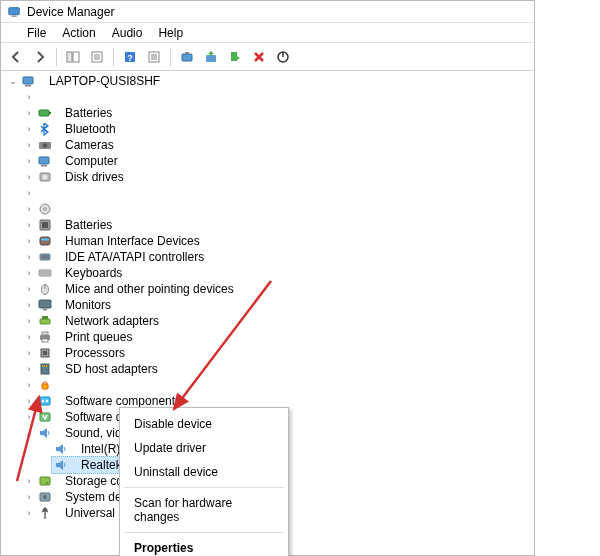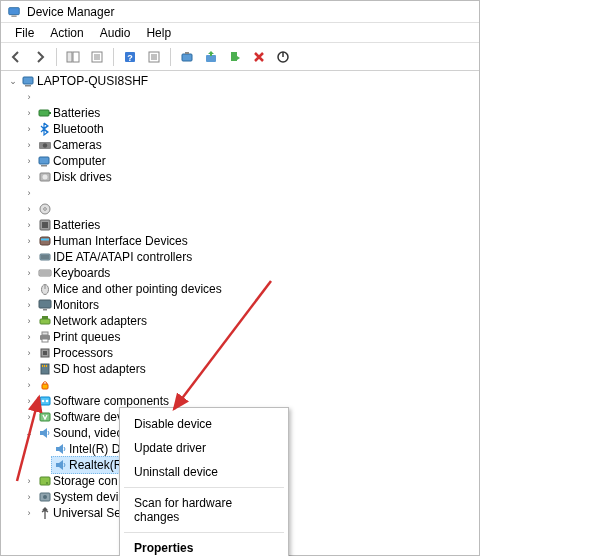--- a/index.html
+++ b/index.html
@@ -9,41 +9,41 @@
     font-size: 12px;
     color: #000;
     background: #fff;
     width: 600px;
     height: 556px;
     overflow: hidden;
     position: relative;
   }
   .window {
     border: 1px solid #bbb;
-    width: 480px;
+    width: 535px;
     height: 556px;
     background: #fff;
     position: relative;
   }
   .titlebar {
     height: 22px;
     border-bottom: 1px solid #e0e0e0;
     display: flex;
     align-items: center;
     padding-left: 6px;
     gap: 6px;
     background: #fff;
   }
   .titlebar .appicon svg { display: block; }
   .title-text { font-size: 12px; }
   .menubar {
     height: 20px;
     display: flex;
     align-items: center;
-    padding-left: 8px;
+    padding-left: 20px;
     gap: 4px;
     border-bottom: 1px solid #e0e0e0;
   }
   .menubar .menuitem {
     padding: 2px 6px;
     cursor: default;
   }
   .toolbar {
     height: 28px;
     display: flex;
@@ -88,21 +88,21 @@
   .toggle {
     width: 12px;
     text-align: center;
     color: #666;
     font-size: 9px;
     cursor: default;
   }
   .label {
     display: flex;
     align-items: center;
-    gap: 0;
+    gap: 12px;
     padding: 0 2px;
   }
   .label .icon {
     width: 16px;
     height: 16px;
     display: flex;
     align-items: center;
     justify-content: center;
   }
   .label.selected {

